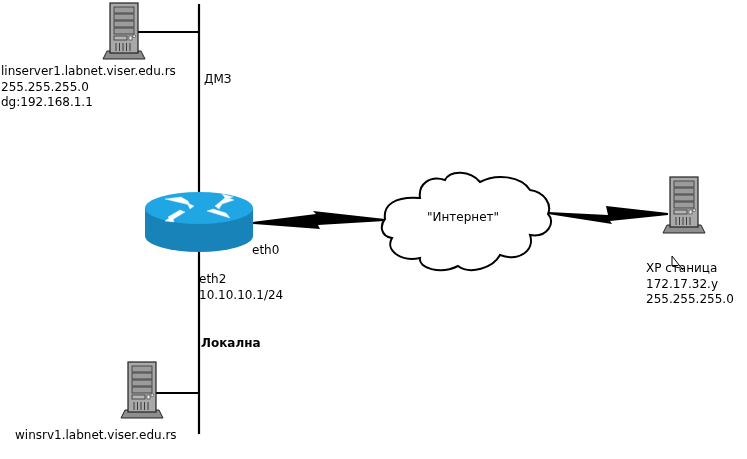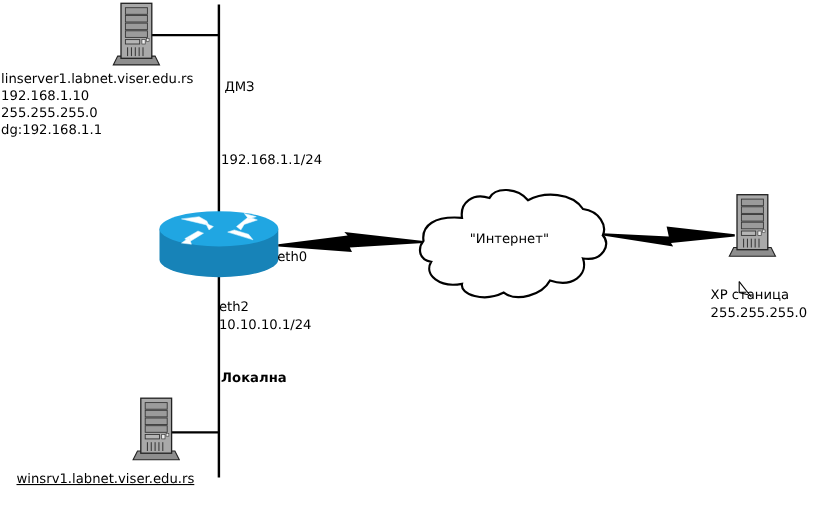--- a/index.html
+++ b/index.html
@@ -87,44 +87,43 @@
            C380,236 380,225 385,219 Z" fill="#ffffff" stroke="#000" stroke-width="2"></path>
 
   <g>
     <polyline points="672,256 672,266 680,268" fill="none" stroke="#000" stroke-width="1"></polyline>
     <line x1="672" y1="256" x2="683" y2="270" stroke="#000" stroke-width="1"></line>
   </g>
 </svg>
 
 <div class="lbl" style="left:1px; top:64px;">
   <div>linserver1.labnet.viser.edu.rs</div>
-  <div>192.168.1.10</div>
   <div>255.255.255.0</div>
   <div>dg:192.168.1.1</div>
 </div>
 
 <div class="lbl" style="left:204px; top:72px;">ДМЗ</div>
 
 <div class="lbl" style="left:201px; top:138px;">
-  <div>192.168.1.1/24</div>
 </div>
 
-<div class="lbl" style="left:252px; top:226px;">
+<div class="lbl" style="left:252px; top:243px;">
   <div>eth0</div>
 </div>
 
 <div class="lbl" style="left:199px; top:272px;">
   <div>eth2</div>
   <div>10.10.10.1/24</div>
 </div>
 
 <div class="lbl" style="left:201px; top:336px;font-weight:bold;">Локална</div>
 
 <div class="lbl" style="left:427px; top:210px;">"Интернет"</div>
 
-<div class="lbl" style="left:15px; top:428px;text-decoration:underline;">
+<div class="lbl" style="left:15px; top:428px;">
   <div>winsrv1.labnet.viser.edu.rs</div>
 </div>
 
 <div class="lbl" style="left:610px; top:261px;margin-left:36px;">
   <div>XP станица</div>
+  <div>172.17.32.y</div>
   <div>255.255.255.0</div>
 </div>
 
 </body></html>

